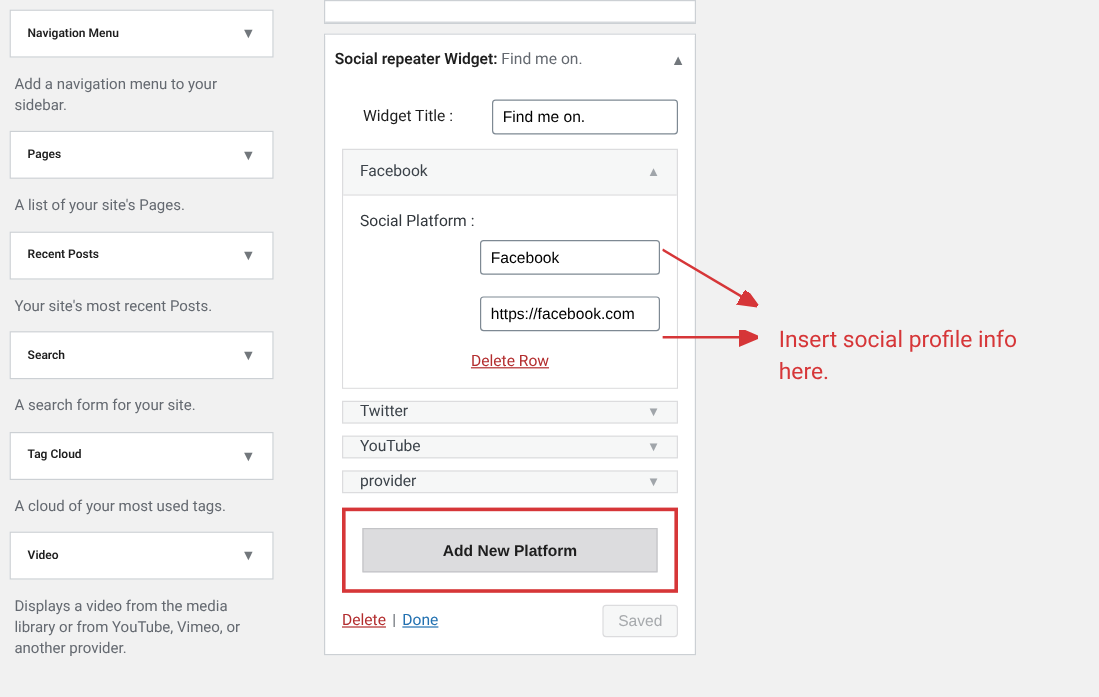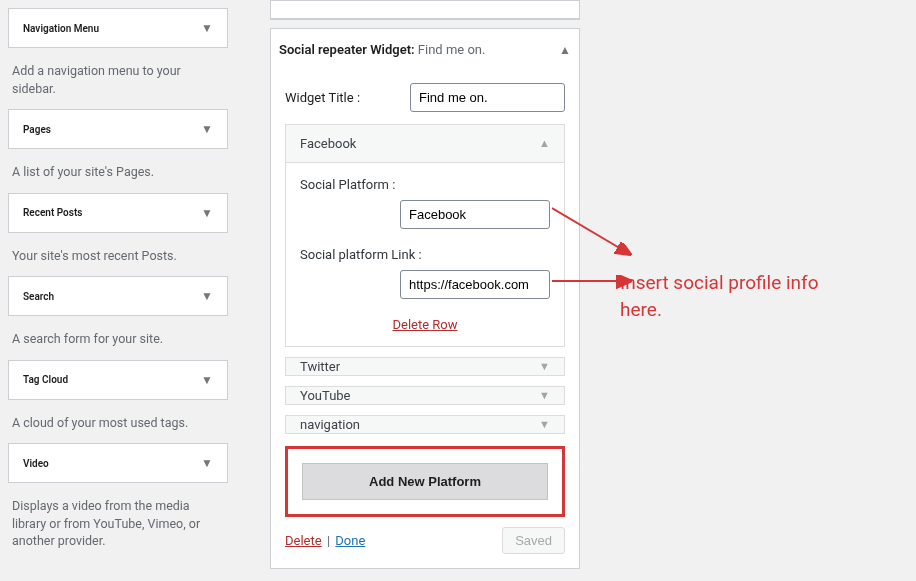--- a/index.html
+++ b/index.html
@@ -83,20 +83,21 @@
     }
     .widget-body {
       padding: 14px;
     }
     .field-label {
       font-size: 13px;
       color: #1e1e1e;
       display: inline-block;
       vertical-align: middle;
       width: 110px;
+      text-align: center;
     }
     .field-input {
       border: 1px solid #7e8993;
       border-radius: 3px;
       padding: 6px 8px;
       font-size: 13px;
       width: 155px;
     }
     .field-row {
       margin-bottom: 12px;
@@ -303,37 +304,36 @@
         <div class="repeater-header">
           <span>Facebook</span>
           <span class="caret">▲</span>
         </div>
         <div class="repeater-content">
           <div class="repeater-fgroup">
             <span class="repeater-field-label">Social Platform :</span>
             <input class="repeater-input" type="text" value="Facebook" style="">
           </div>
           <div class="repeater-fgroup">
-            <span class="repeater-field-label">Social platform Link :</span>
             <input class="repeater-input" type="text" value="https://facebook.com" style="">
           </div>
           <a class="delete-row">Delete Row</a>
         </div>
       </div>
 
       <div class="collapsed-platform" style="margin-top:10px;border-top:1px solid #dcdcde">
         <span>Twitter</span>
         <span class="caret">▼</span>
       </div>
       <div class="collapsed-platform" style="margin-top:10px;border-top:1px solid #dcdcde">
         <span>YouTube</span>
         <span class="caret">▼</span>
       </div>
       <div class="collapsed-platform" style="margin-top:10px;border-top:1px solid #dcdcde">
-        <span>navigation</span>
+        <span>provider</span>
         <span class="caret">▼</span>
       </div>
 
       <div class="red-highlight">
         <button class="add-platform-btn">Add New Platform</button>
       </div>
 
       <div class="bottom-actions">
         <span>
           <a class="delete-link">Delete</a>
@@ -351,13 +351,13 @@
     <marker id="ah" markerWidth="8" markerHeight="8" refX="6" refY="3" orient="auto">
       <path d="M0,0 L7,3 L0,6 Z" fill="#d63638"></path>
     </marker>
   </defs>
   <line x1="0" y1="13" x2="76" y2="58" marker-end="url(#ah)"></line>
 </svg>
 <svg class="arrow-svg" style="left:552px;top:272px" width="90" height="20">
   <line x1="0" y1="9" x2="76" y2="9" marker-end="url(#ah)"></line>
 </svg>
 
-<div class="annotation" style="left:620px;top:270px;width:200px">Insert social profile info here.</div>
+<div class="annotation" style="left:649px;top:270px;width:200px">Insert social profile info here.</div>
 
 </body></html>

